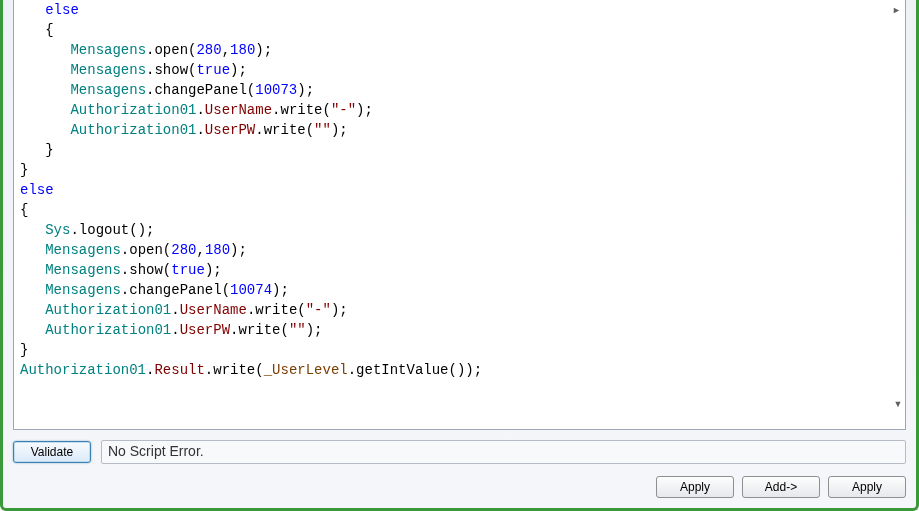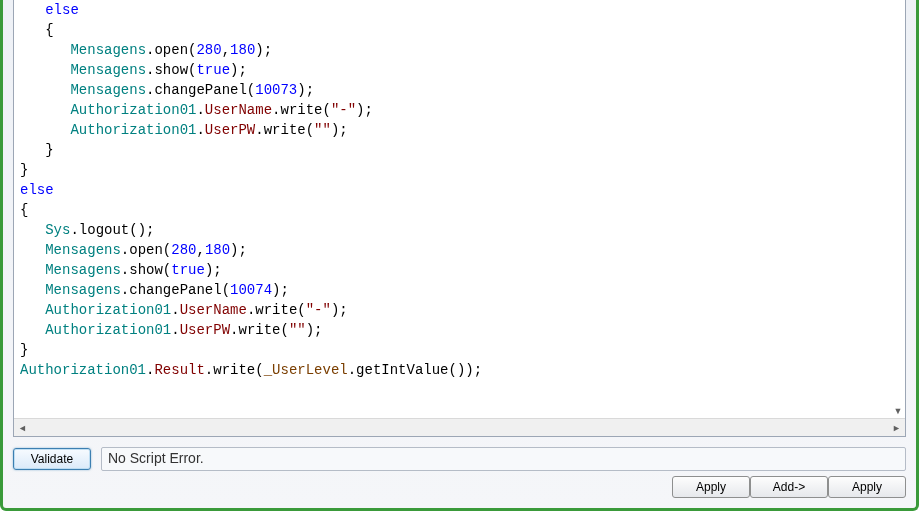--- a/index.html
+++ b/index.html
@@ -25,21 +25,21 @@
   }
   .code-container {
     position: relative;
     flex: 1 1 auto;
     background: #ffffff;
     border: 1px solid #9ca6b5;
     border-top: none;
     box-shadow: inset 0 0 0 1px #fff;
     overflow: hidden;
     display: flex;
-    flex-direction: column;
+    flex-direction: row;
   }
   .code-area {
     flex: 1 1 auto;
     padding: 0 6px 4px 6px;
     font-family: Consolas, "Courier New", monospace;
     font-size: 14px;
     line-height: 20px;
     white-space: pre;
     overflow: hidden;
     color: #000;
@@ -105,21 +105,22 @@
     border: 1px solid #b5bcc7;
     background: #f7f9fb;
     padding: 0 6px;
     color: #333;
     border-radius: 2px;
     font-size: 14px;
   }
   .button-row {
     display: flex;
     justify-content: flex-end;
-    margin-top: 5px;
+    gap: 8px;
+    margin-top: 12px;
   }
   
   .kw   { color: #0000ff; }
   .cls  { color: #008080; }
   .mem  { color: #800000; }
   .str  { color: #800000; }
   .lit  { color: #0000ff; }
   .pun  { color: #000000; }
   .var  { color: #7a3e00; }
   .ind1 { padding-left: 0; }

